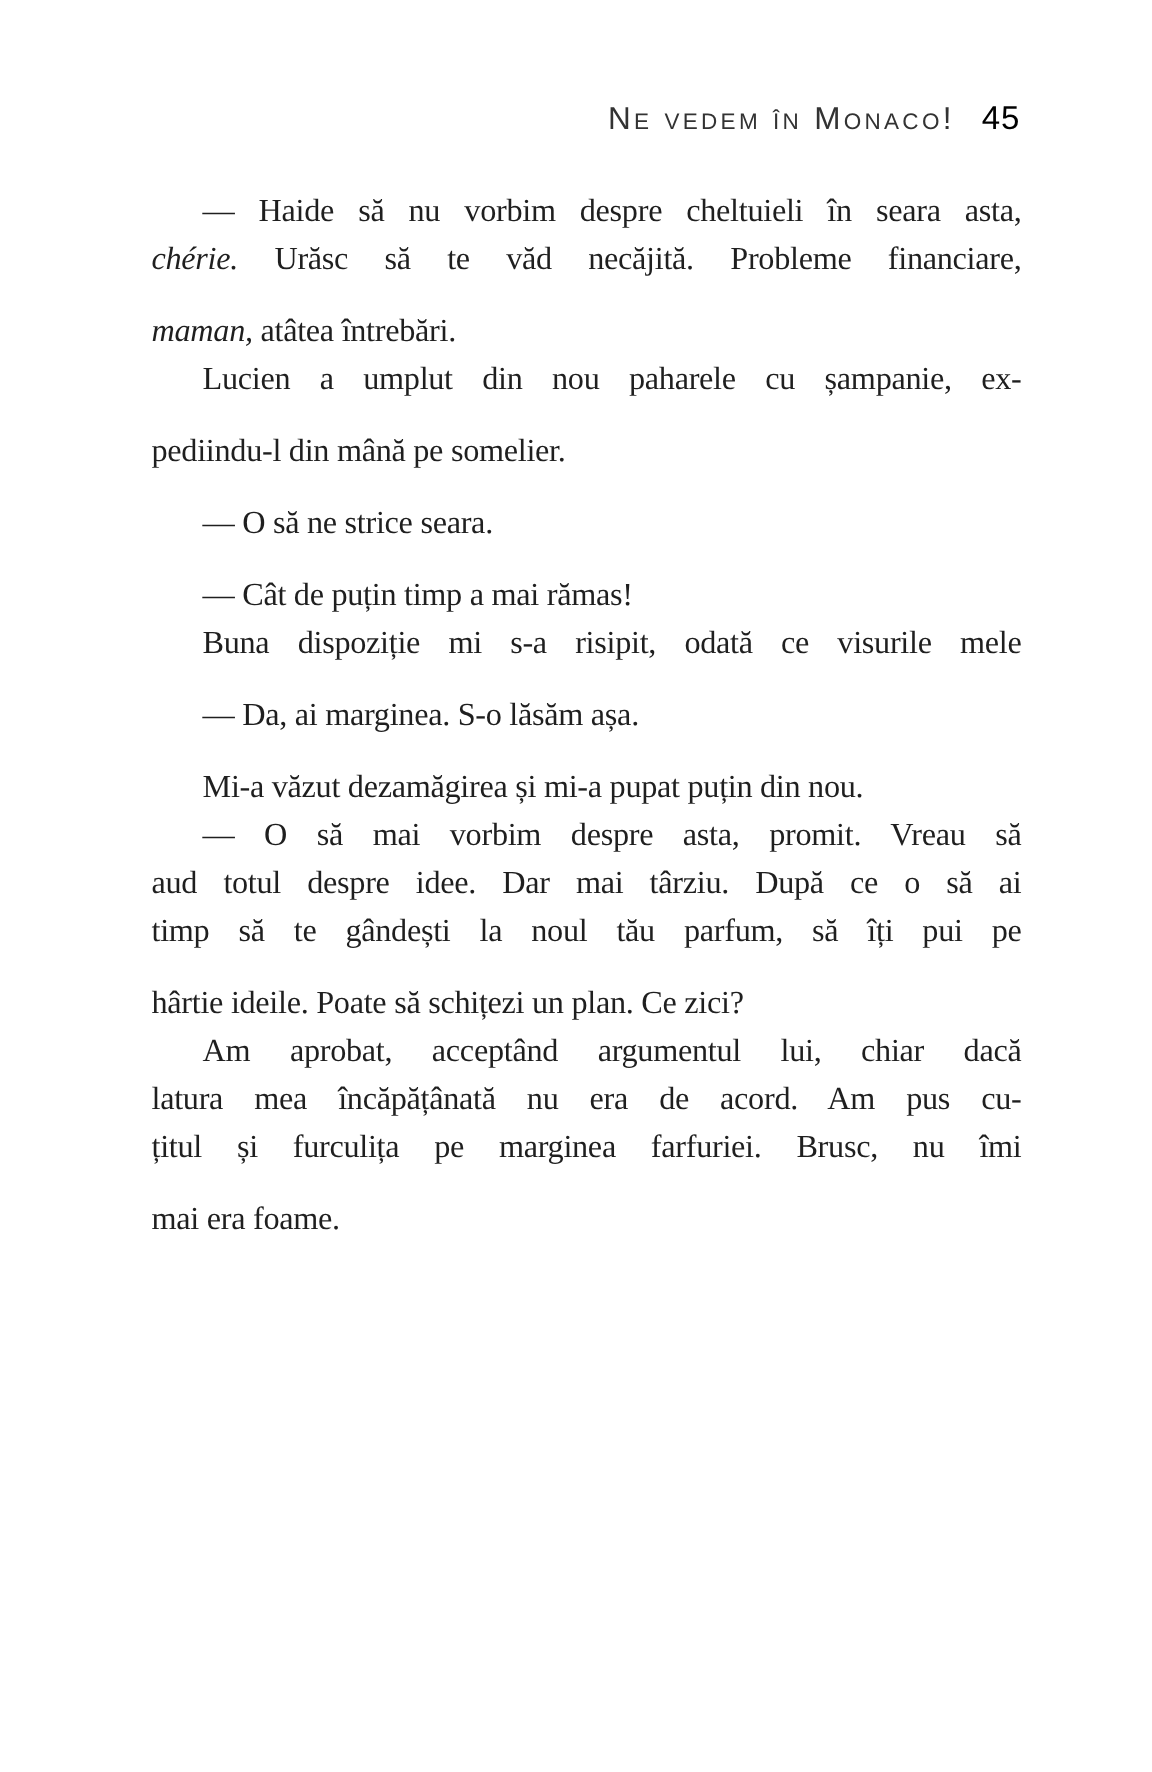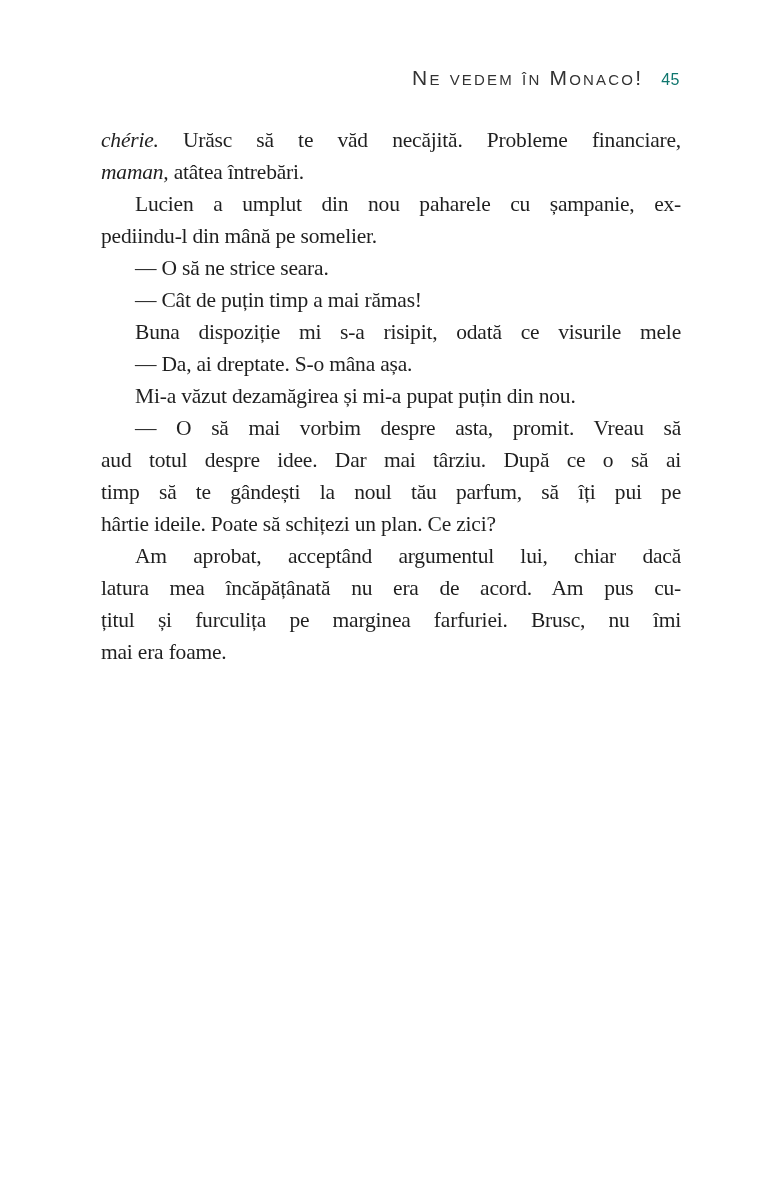--- a/index.html
+++ b/index.html
@@ -24,23 +24,23 @@
     font-family: "Liberation Sans", sans-serif;
     color: #333333;
   }
   .running-title {
     font-variant: small-caps;
     font-size: 21px;
     letter-spacing: 2.2px;
     font-weight: 400;
   }
   .page-number {
-    font-size: 16px;
+    font-size: 22px;
     letter-spacing: 0.5px;
-    color: #0f766e;
+    color: #000000;
   }
   .page-body {
     position: absolute;
     left: 101px;
     top: 124px;
     width: 580px;
     font-family: "Liberation Serif", serif;
     font-size: 21.5px;
     letter-spacing: -0.2px;
     line-height: 32px;
@@ -48,55 +48,57 @@
   }
   .paragraph { margin: 0; }
   .line {
     height: 32px;
     overflow: hidden;
     text-align: justify;
     text-align-last: justify;
   }
   .line.last {
     text-align-last: left;
+    margin-top: 16px;
   }
   .line.indent {
     text-indent: 34px;
   }
   .em { font-style: italic; }
 </style>
 </head>
 <body>
 
 <div class="book-page">
   <div class="page-header">
     <span class="running-title">Ne vedem în Monaco!</span>
     <span class="page-number">45</span>
   </div>
 
   <div class="page-body">
       <div class="paragraph">
+        <div class="line indent"><span>— Haide să nu vorbim despre cheltuieli în seara asta,</span></div>
         <div class="line"><span class="em">chérie.</span><span> Urăsc să te văd necăjită. Probleme financiare,</span></div>
         <div class="line last"><span class="em">maman,</span><span> atâtea întrebări.</span></div>
       </div>
       <div class="paragraph">
         <div class="line indent"><span>Lucien a umplut din nou paharele cu șampanie, ex-</span></div>
         <div class="line last"><span>pediindu-l din mână pe somelier.</span></div>
       </div>
       <div class="paragraph">
         <div class="line indent last"><span>— O să ne strice seara.</span></div>
       </div>
       <div class="paragraph">
         <div class="line indent last"><span>— Cât de puțin timp a mai rămas!</span></div>
       </div>
       <div class="paragraph">
         <div class="line indent"><span>Buna dispoziție mi s-a risipit, odată ce visurile mele</span></div>
       </div>
       <div class="paragraph">
-        <div class="line indent last"><span>— Da, ai dreptate. S-o mâna așa.</span></div>
+        <div class="line indent last"><span>— Da, ai marginea. S-o lăsăm așa.</span></div>
       </div>
       <div class="paragraph">
         <div class="line indent last"><span>Mi-a văzut dezamăgirea și mi-a pupat puțin din nou.</span></div>
       </div>
       <div class="paragraph">
         <div class="line indent"><span>— O să mai vorbim despre asta, promit. Vreau să</span></div>
         <div class="line"><span>aud totul despre idee. Dar mai târziu. După ce o să ai</span></div>
         <div class="line"><span>timp să te gândești la noul tău parfum, să îți pui pe</span></div>
         <div class="line last"><span>hârtie ideile. Poate să schițezi un plan. Ce zici?</span></div>
       </div>

